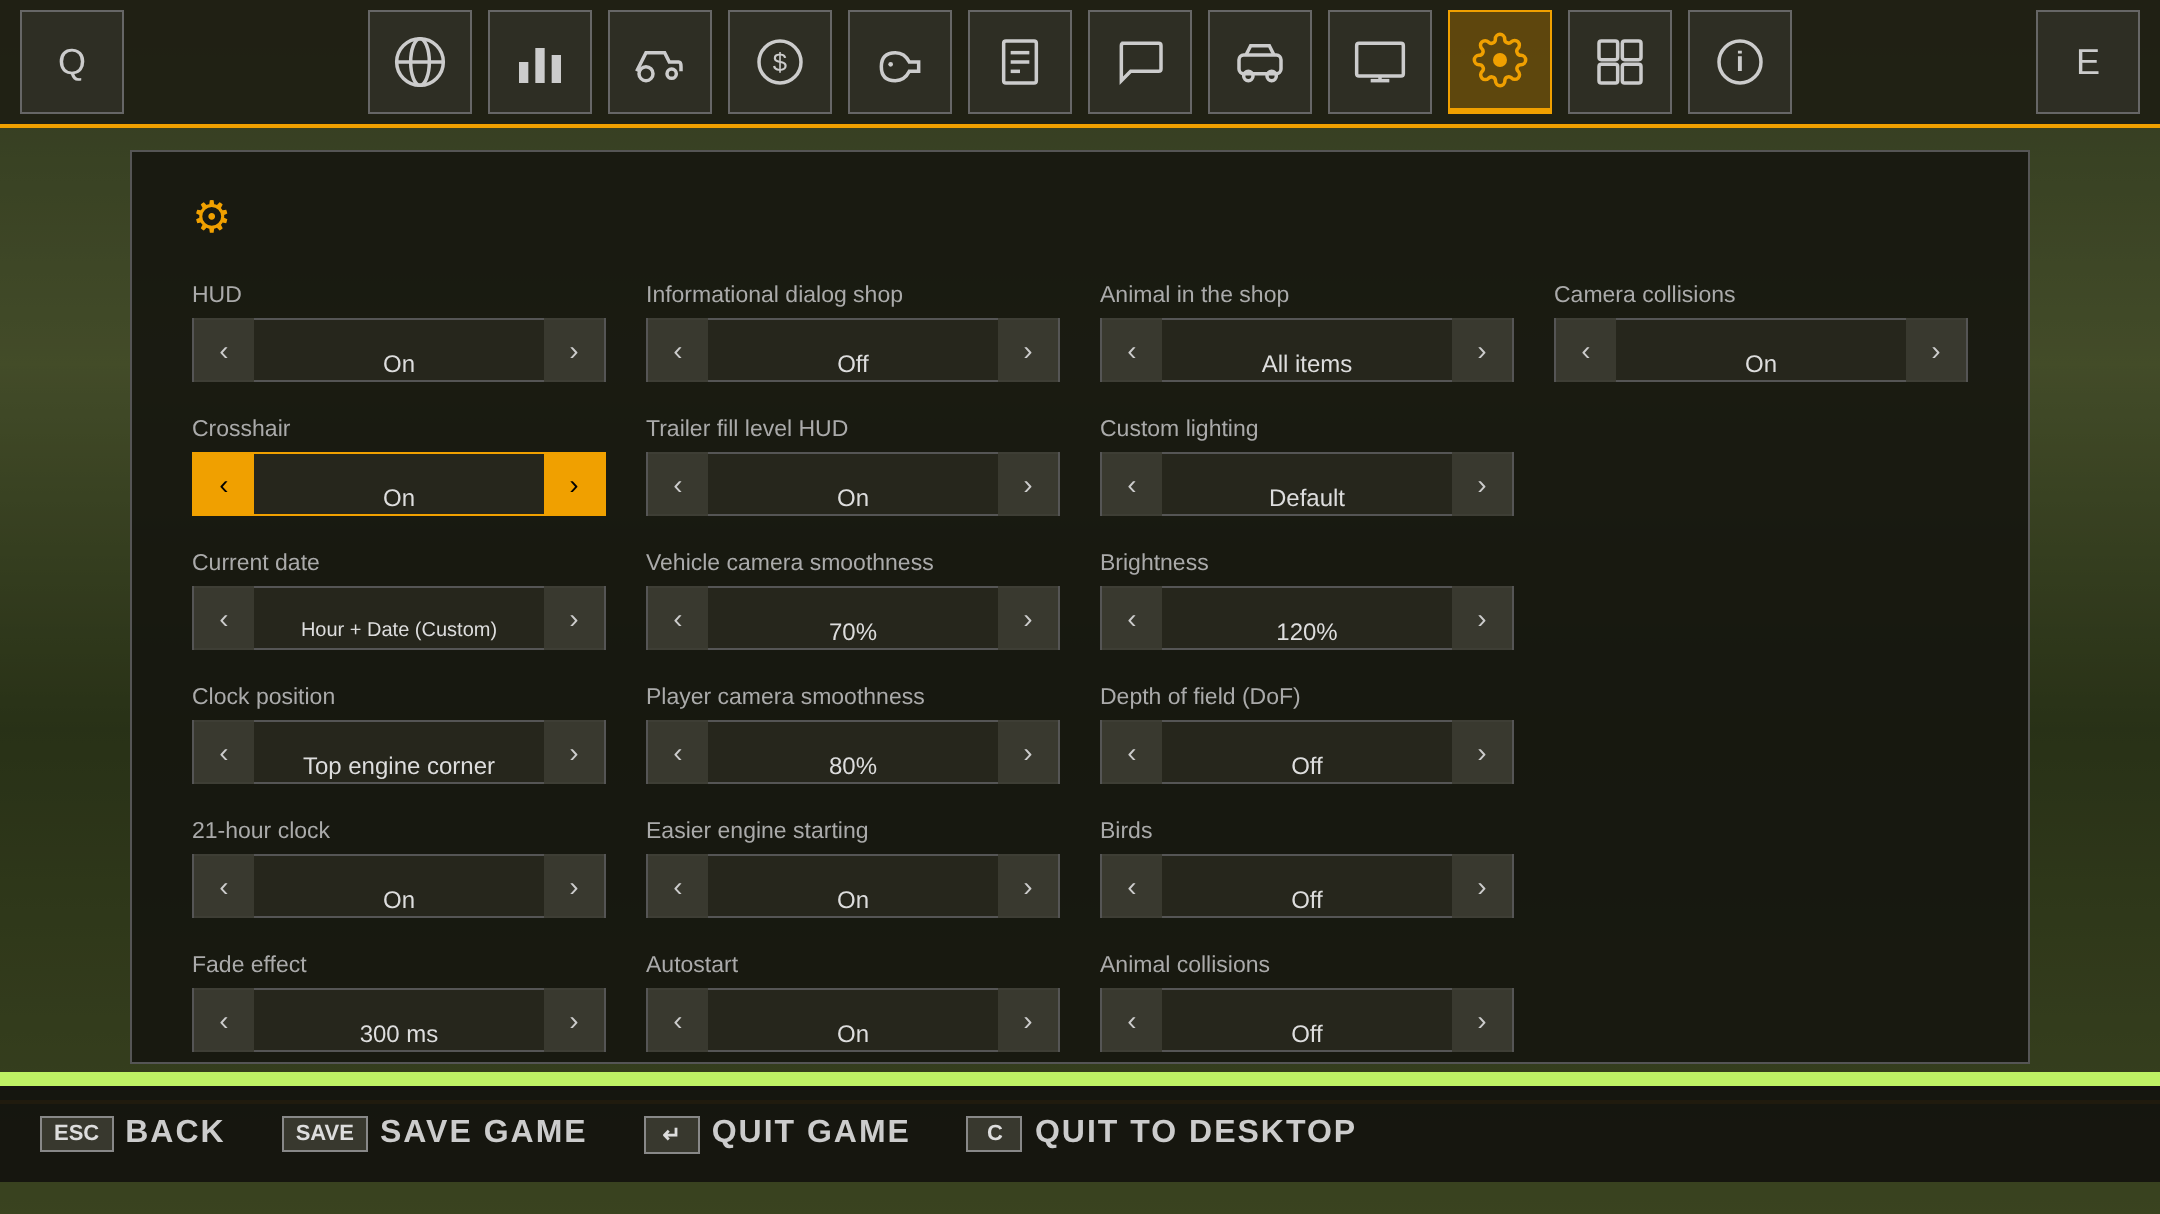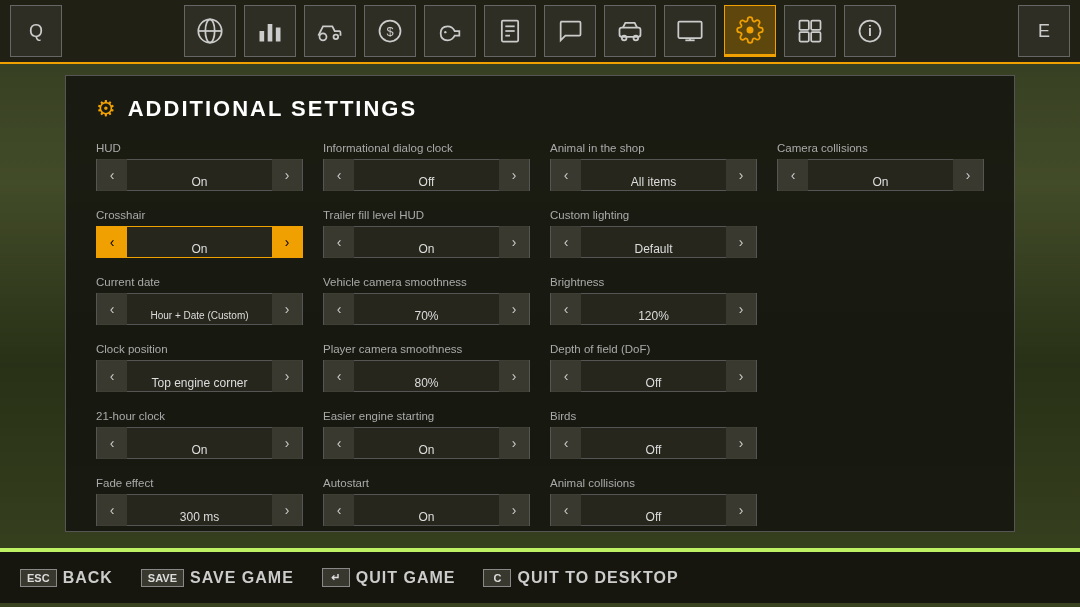--- a/index.html
+++ b/index.html
@@ -146,31 +146,31 @@
       text-align: center;
       font-size: 12px;
       color: #ddd;
       white-space: nowrap;
       margin-top: 13px;
     }
 
     
     .bottom-bar {
       position: absolute;
-      bottom: 4px;
+      bottom: 16px;
       left: 0;
       width: 1080px;
       height: 55px;
       background: rgba(20,20,15,0.95);
       z-index: 10;
       display: flex;
       align-items: center;
       padding: 0 20px;
       gap: 28px;
-      border-top: 4px solid #bef264;
+      border-top: 7px solid #bef264;
     }
 
     .bottom-action {
       display: flex;
       align-items: center;
       gap: 6px;
     }
 
     .key-badge {
       background: rgba(60,60,50,0.9);
@@ -312,21 +312,20 @@
   <div class="nav-right">
     <div class="nav-btn">
       <span>E</span>
     </div>
   </div>
 </div>
 
 <div class="main-panel">
   <div class="panel-title">
     <span class="panel-title-icon">⚙</span>
-    <span class="panel-title-text">ADDITIONAL SETTINGS</span>
   </div>
 
   <div class="settings-grid">
 
     <div>
 
       <div class="setting-group">
         <div class="setting-label">HUD</div>
         <div class="setting-control">
           <button class="ctrl-btn">‹</button>
@@ -378,21 +377,21 @@
           <span class="ctrl-value">300 ms</span>
           <button class="ctrl-btn">›</button>
         </div>
       </div>
 
     </div>
 
     <div>
 
       <div class="setting-group">
-        <div class="setting-label">Informational dialog clock</div>
+        <div class="setting-label">Informational dialog shop</div>
         <div class="setting-control">
           <button class="ctrl-btn">‹</button>
           <span class="ctrl-value">Off</span>
           <button class="ctrl-btn">›</button>
         </div>
       </div>
 
       <div class="setting-group">
         <div class="setting-label">Trailer fill level HUD</div>
         <div class="setting-control">

